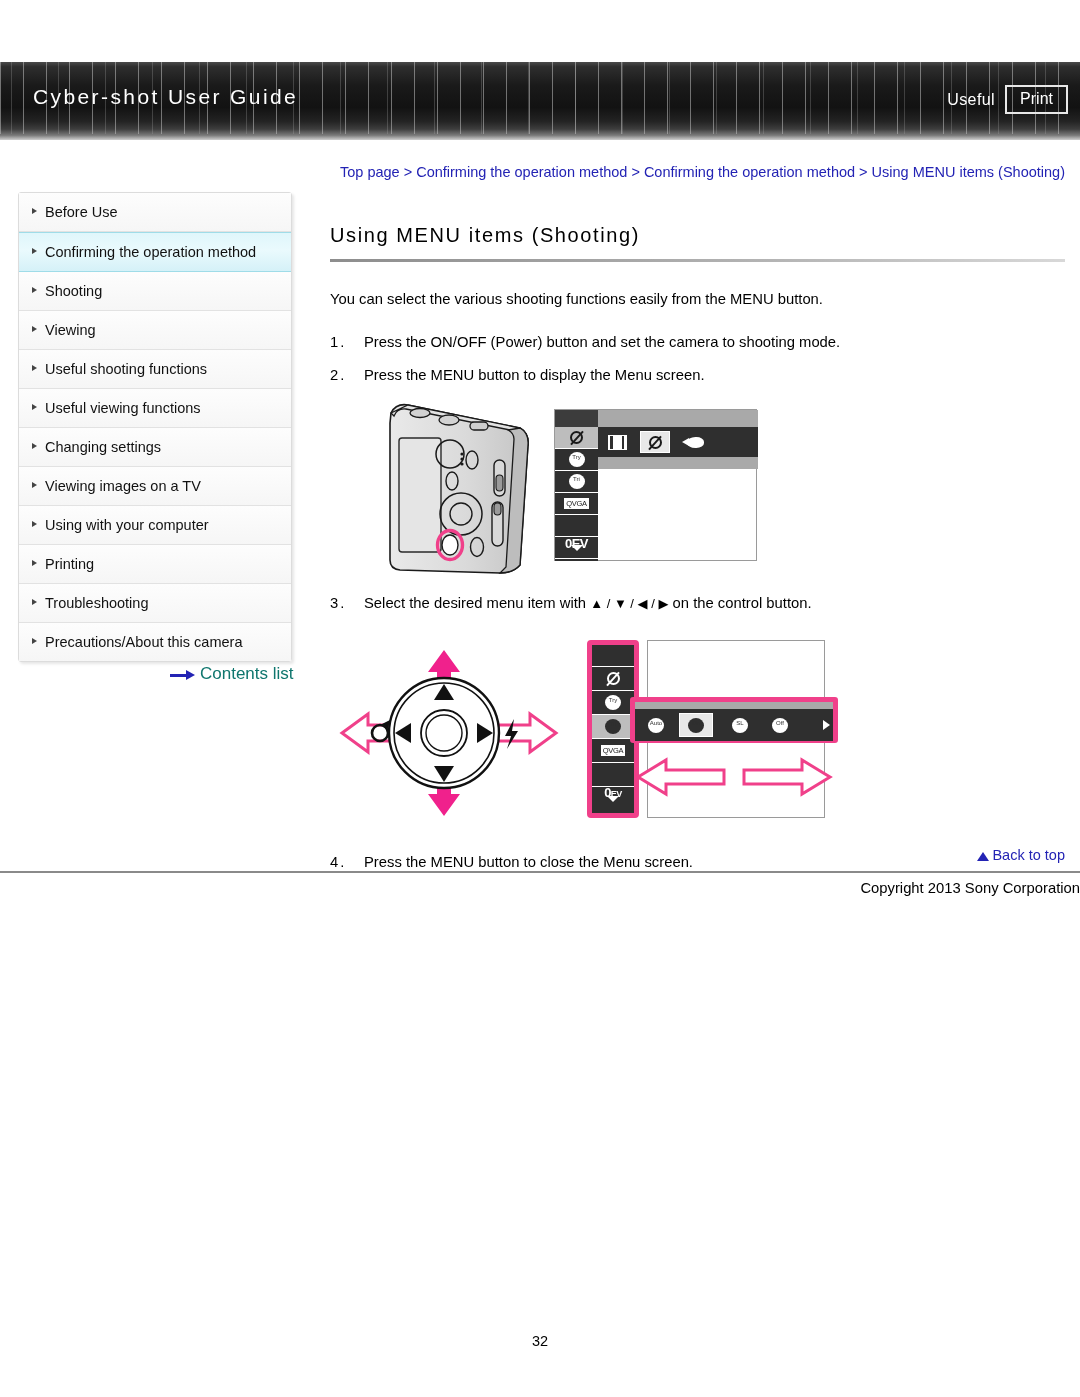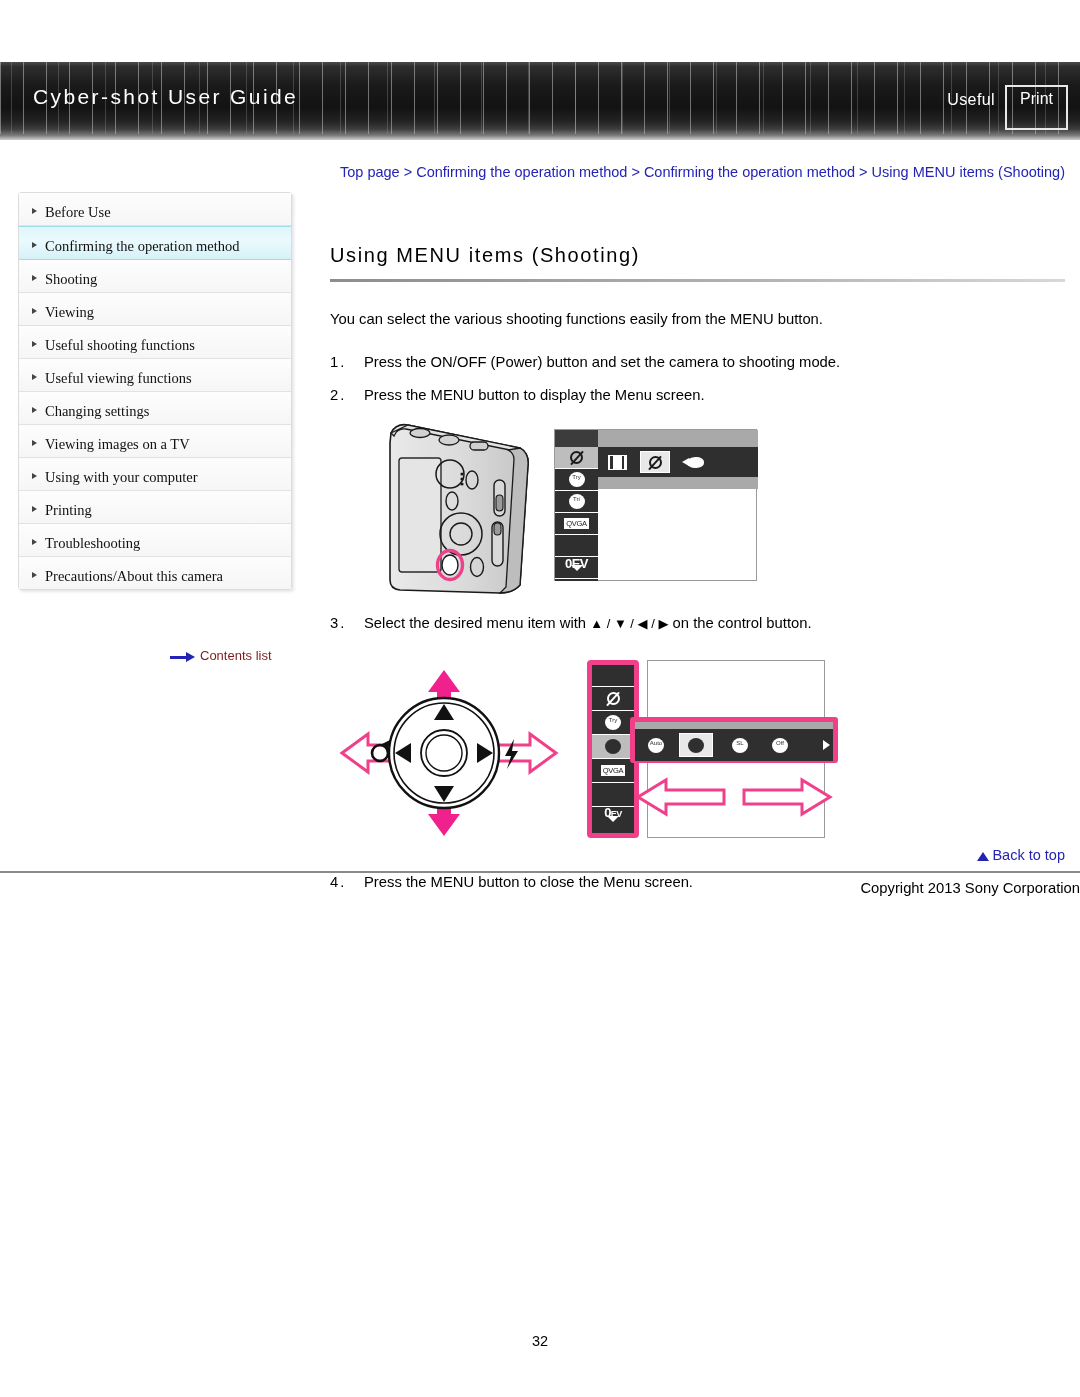--- a/index.html
+++ b/index.html
@@ -41,21 +41,21 @@
   }
   #search-link {
     position:absolute; right:85px; top:29px;
     color:#ffffff; font-size:16px; letter-spacing:0.4px;
     cursor:pointer; white-space:nowrap;
   }
   #print-button {
     position:absolute; right:12px; top:23px;
     color:#ffffff; font-size:16px;
     border:2px solid #e8e8e8;
-    padding:3px 13px 20px 13px;
+    padding:3px 13px 4px 13px;
     cursor:pointer; white-space:nowrap;
     background:transparent;
   }
 
   
   #breadcrumb {
     position:absolute; left:335px; top:162px; width:730px;
     text-align:right;
     color:#2323b4; font-size:14.5px; line-height:20px;
   }
@@ -63,64 +63,63 @@
   
   #sidebar {
     position:absolute; left:18px; top:192px; width:274px;
     background:linear-gradient(to right,#f7f7f7 0%,#fbfbfb 70%,#f2f2f2 100%);
     border:1px solid #dcdcdc;
     border-radius:3px;
     box-shadow:2px 2px 3px rgba(0,0,0,0.10);
   }
   .nav-item {
     position:relative;
-    padding:9px 10px 2px 26px;
+    padding:9px 10px 8px 26px;
     font-size:14.5px; line-height:21px;
     color:#111;
     border-bottom:1px solid #e2e2e2;
     background:linear-gradient(to bottom,#fdfdfd 0%,#f6f6f6 100%);
     cursor:pointer;
-    font-family:Liberation Serif, serif;
   }
   .nav-item:last-child { border-bottom:none; }
   .nav-item .bullet {
     position:absolute; left:13px; top:15px;
     width:0;height:0;
     border-left:5px solid #444;
     border-top:3.5px solid transparent;
     border-bottom:3.5px solid transparent;
   }
   .nav-item.active {
     background:linear-gradient(to bottom,#dff6fb 0%,#eafafd 45%,#d5f1f8 100%);
     border-top:1px solid #9fdce8;
     border-bottom:1px solid #9fdce8;
   }
   #contents-list {
-    position:absolute; left:170px; top:648px;
-    color:#7f1d1d; font-size:13px; cursor:pointer;
+    position:absolute; left:170px; top:664px;
+    color:#0f766e; font-size:17px; cursor:pointer;
     white-space:nowrap;
   }
   #contents-list .arrow {
     display:inline-block; position:relative;
     width:26px; height:9px; vertical-align:middle; margin-right:4px;
   }
   #contents-list .arrow::before {
     content:""; position:absolute; left:0; top:3.5px;
     width:18px; height:3px; background:#2323b4;
   }
   #contents-list .arrow::after {
     content:""; position:absolute; left:16px; top:0;
     width:0;height:0;
     border-left:9px solid #2323b4;
     border-top:5px solid transparent;
     border-bottom:5px solid transparent;
   }
 
   
-  #main { position:absolute; left:330px; top:244px; width:740px; }
+  #main { position:absolute; left:330px; top:224px; width:740px; }
   #page-title {
     font-size:20px; letter-spacing:1.6px; color:#000;
     padding-bottom:12px; font-weight:normal;
     margin:0;
   }
   #title-rule {
     height:3px; width:735px;
     background:linear-gradient(to right,#8d8d8d 0%,#b4b4b4 60%,#d8d8d8 100%);
     margin-bottom:26px;
   }

